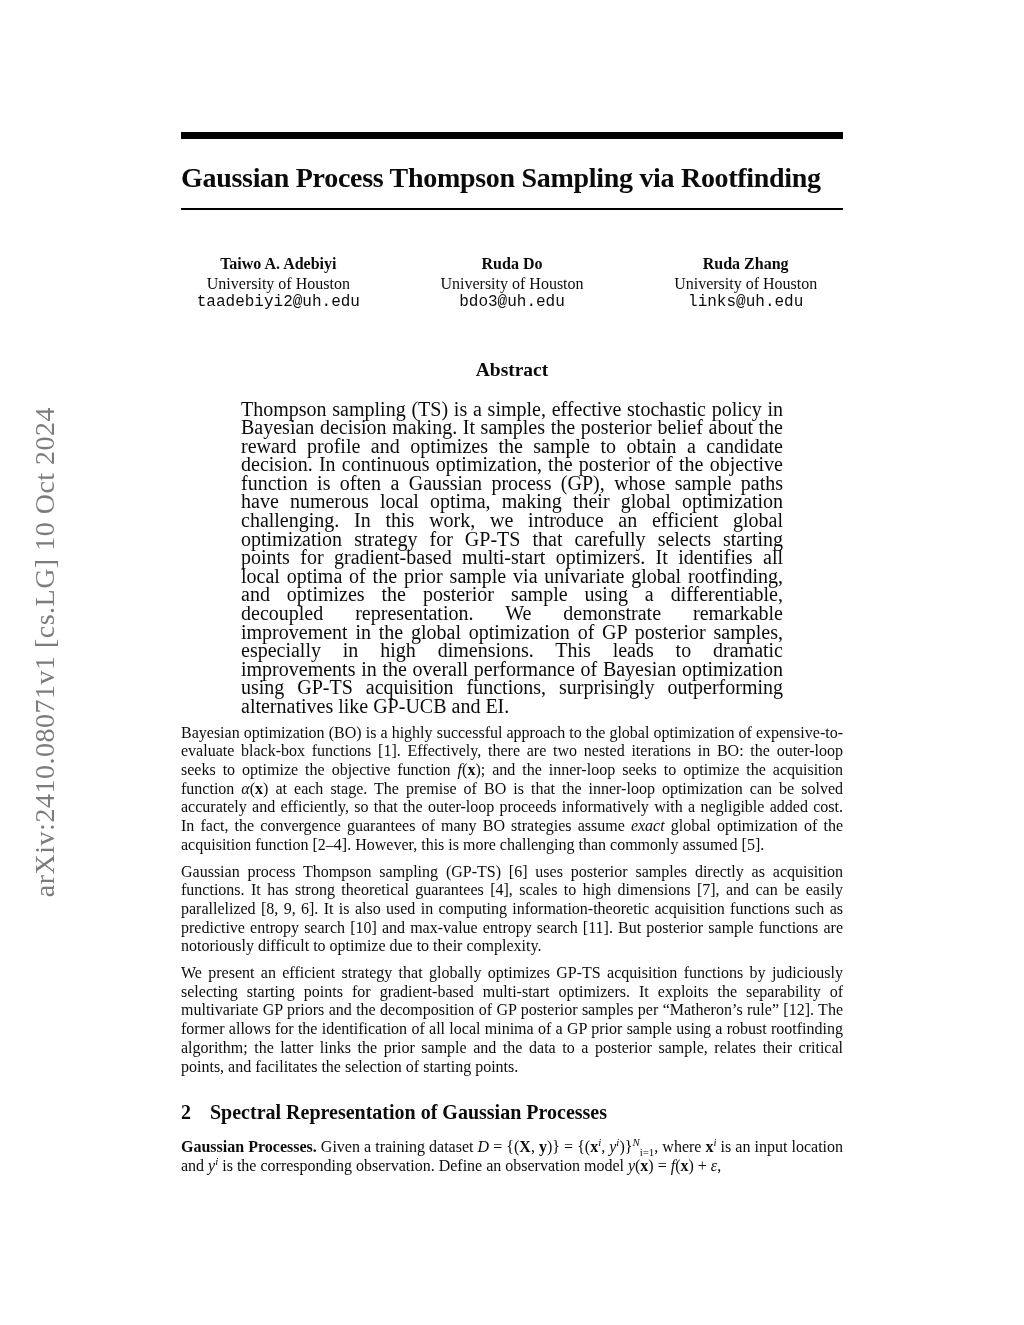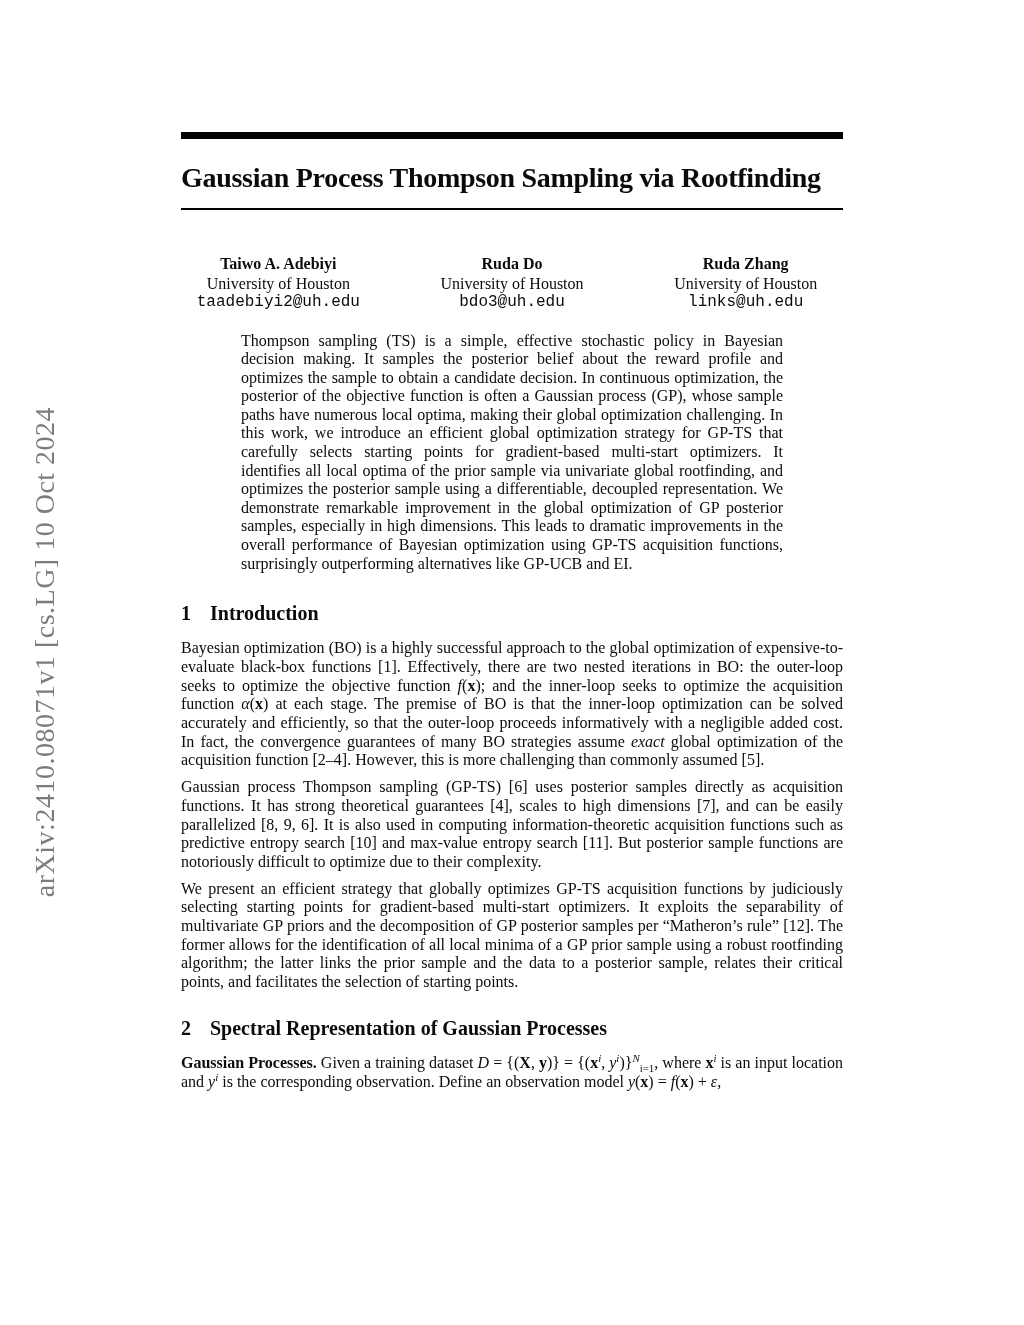--- a/index.html
+++ b/index.html
@@ -73,21 +73,21 @@
   }
   .abstract-heading {
     margin: 46px 0 0 0;
     text-align: center;
     font-size: 19.5px;
     font-weight: bold;
   }
   .abstract-text {
     margin: 19px 60px 0 60px;
     text-align: justify;
-    font-size: 16px;
+    font-size: 20px;
     line-height: 18.6px;
   }
   .section-heading {
     margin: 28px 0 14px 0;
     font-size: 20px;
     font-weight: bold;
     line-height: 24px;
   }
   .section-heading .sec-num {
     display: inline-block;
@@ -136,26 +136,24 @@
         <div class="author-affil">University of Houston</div>
         <div class="author-email">bdo3@uh.edu</div>
       </div>
       <div class="author">
         <div class="author-name">Ruda Zhang</div>
         <div class="author-affil">University of Houston</div>
         <div class="author-email">links@uh.edu</div>
       </div>
     </div>
 
+    <h2 class="abstract-heading">Abstract</h2>
 
     <p class="abstract-text">Thompson sampling (TS) is a simple, effective stochastic policy in Bayesian decision making. It samples the posterior belief about the reward profile and optimizes the sample to obtain a candidate decision. In continuous optimization, the posterior of the objective function is often a Gaussian process (GP), whose sample paths have numerous local optima, making their global optimization challenging. In this work, we introduce an efficient global optimization strategy for GP-TS that carefully selects starting points for gradient-based multi-start optimizers. It identifies all local optima of the prior sample via univariate global rootfinding, and optimizes the posterior sample using a differentiable, decoupled representation. We demonstrate remarkable improvement in the global optimization of GP posterior samples, especially in high dimensions. This leads to dramatic improvements in the overall performance of Bayesian optimization using GP-TS acquisition functions, surprisingly outperforming alternatives like GP-UCB and EI.</p>
 
-    <h3 class="section-heading sec-1">
-      <span class="sec-num">1</span><span class="sec-title">Introduction</span>
-    </h3>
 
     <p class="para"><span>Bayesian optimization (BO) is a highly successful approach to the global optimization of expensive-to-evaluate black-box functions [1]. Effectively, there are two nested iterations in BO: the outer-loop seeks to optimize the objective function </span><span class="seg-i">f</span><span>(</span><span class="seg-b">x</span><span>); and the inner-loop seeks to optimize the acquisition function </span><span class="seg-i">α</span><span>(</span><span class="seg-b">x</span><span>) at each stage. The premise of BO is that the inner-loop optimization can be solved accurately and efficiently, so that the outer-loop proceeds informatively with a negligible added cost. In fact, the convergence guarantees of many BO strategies assume </span><span class="seg-i">exact</span><span> global optimization of the acquisition function [2–4]. However, this is more challenging than commonly assumed [5].</span></p>
     <p class="para"><span>Gaussian process Thompson sampling (GP-TS) [6] uses posterior samples directly as acquisition functions. It has strong theoretical guarantees [4], scales to high dimensions [7], and can be easily parallelized [8, 9, 6]. It is also used in computing information-theoretic acquisition functions such as predictive entropy search [10] and max-value entropy search [11]. But posterior sample functions are notoriously difficult to optimize due to their complexity.</span></p>
     <p class="para"><span>We present an efficient strategy that globally optimizes GP-TS acquisition functions by judiciously selecting starting points for gradient-based multi-start optimizers. It exploits the separability of multivariate GP priors and the decomposition of GP posterior samples per “Matheron’s rule” [12]. The former allows for the identification of all local minima of a GP prior sample using a robust rootfinding algorithm; the latter links the prior sample and the data to a posterior sample, relates their critical points, and facilitates the selection of starting points.</span></p>
 
     <h3 class="section-heading sec-2">
       <span class="sec-num">2</span><span class="sec-title">Spectral Representation of Gaussian Processes</span>
     </h3>
 
     <p class="para"><span class="seg-b">Gaussian Processes.</span><span> Given a training dataset </span><span class="seg-i">D</span><span> = {(</span><span class="seg-b">X</span><span>, </span><span class="seg-b">y</span><span>)} = {(</span><span class="seg-b">x</span><span class="seg-sup">i</span><span>, </span><span class="seg-i">y</span><span class="seg-sup">i</span><span>)}</span><span class="seg-sup">N</span><span class="seg-sub">i=1</span><span>, where </span><span class="seg-b">x</span><span class="seg-sup">i</span><span> is an input location and </span><span class="seg-i">y</span><span class="seg-sup">i</span><span> is the corresponding observation. Define an observation model </span><span class="seg-i">y</span><span>(</span><span class="seg-b">x</span><span>) = </span><span class="seg-i">f</span><span>(</span><span class="seg-b">x</span><span>) + </span><span class="seg-i">ε</span><span>,</span></p>

